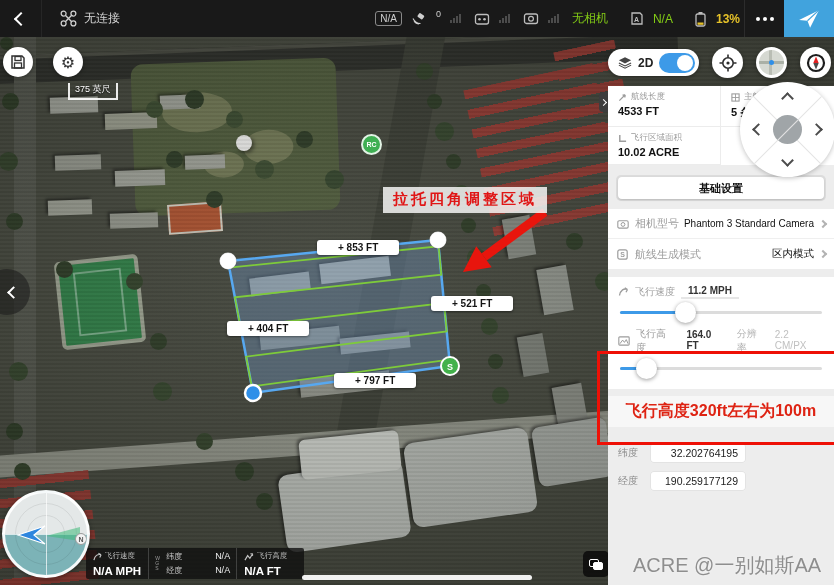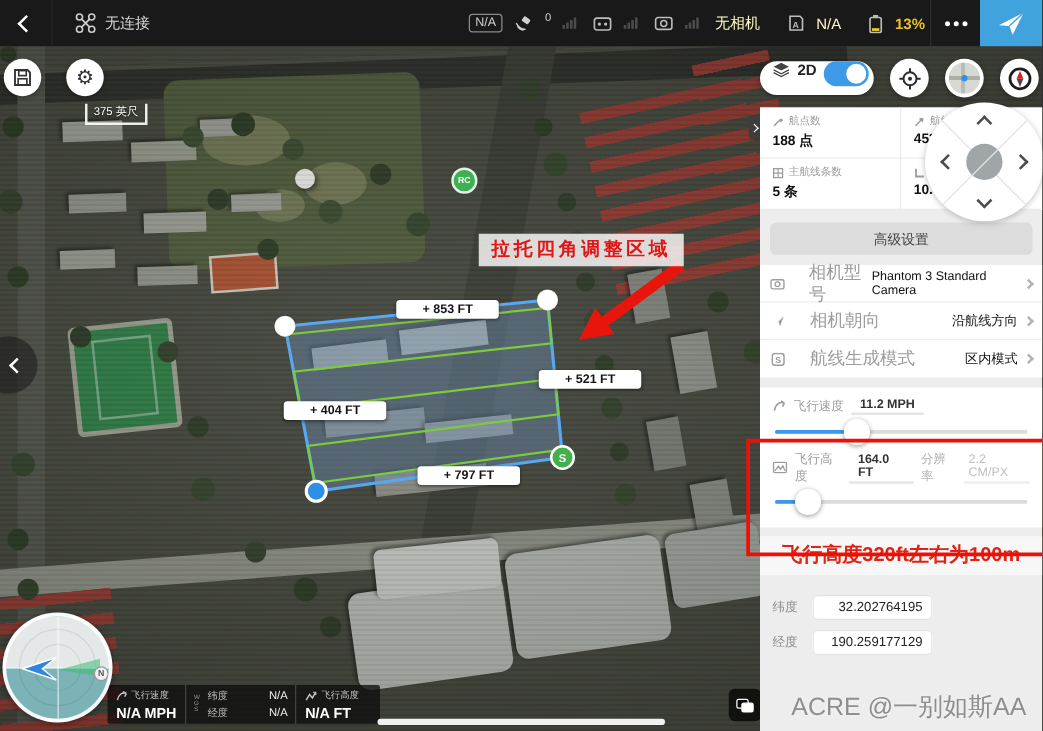--- a/index.html
+++ b/index.html
@@ -12,21 +12,21 @@
   .tb-back { width:42px; height:37px; display:flex; align-items:center; justify-content:center; border-right:1px solid #262626; cursor:pointer; }
   .chev-back { width:10px; height:10px; border-left:2.5px solid #fff; border-bottom:2.5px solid #fff; transform:rotate(45deg); }
   .tb-conn { display:flex; align-items:center; gap:7px; margin-left:18px; }
   .tb-conn .txt { font-size:12px; color:#d6d6d6; }
   .tb-right { display:flex; align-items:center; margin-left:auto; gap:9px; }
   .badge-na { border:1px solid #8a8a8a; border-radius:3px; font-size:10px; padding:1px 4px; color:#cfcfcf; }
   .supnum { font-size:9px; color:#cfcfcf; position:relative; top:-5px; }
   .bars { display:flex; align-items:flex-end; gap:1px; margin-right:4px; }
   .bars i { display:block; width:2px; background:#4c4c4c; }
   .bars i:nth-child(1){height:3px}.bars i:nth-child(2){height:5px}.bars i:nth-child(3){height:7px}.bars i:nth-child(4){height:9px}
-  .tb-label { font-size:12px; color:#fef9c3; }
+  .tb-label { font-size:12px; color:#84cc16; }
   .batt-pct { font-size:12px; font-weight:bold; color:#e6c229; }
   .tb-more { width:40px; height:37px; display:flex; align-items:center; justify-content:center; gap:3px; border-left:1px solid #2c2c2c; margin-left:4px; cursor:pointer; }
   .tb-more i { width:4px; height:4px; border-radius:50%; background:#fff; display:block; }
   .tb-fly { width:50px; height:37px; background:#41a3dd; display:flex; align-items:center; justify-content:center; cursor:pointer; }
 
   
   .map { position:absolute; left:0; top:37px; width:834px; height:548px; overflow:hidden; background:#43463c; }
   .map::after { content:""; position:absolute; inset:0; z-index:9; pointer-events:none;
     background:repeating-linear-gradient(0deg, rgba(0,0,0,0.05) 0 2px, rgba(255,255,255,0.015) 2px 4px),
                radial-gradient(ellipse at 40% 45%, rgba(255,255,255,0.04), rgba(0,0,0,0.22)); }
@@ -64,21 +64,21 @@
   .rc-marker { position:absolute; left:361px; top:97px; z-index:11; width:21px; height:21px; border-radius:50%; background:#3faf53; border:2px solid rgba(255,255,255,0.85); color:#fff; font-size:7px; font-weight:bold; display:flex; align-items:center; justify-content:center; }
 
   
   .circle-btn { position:absolute; z-index:20; border-radius:50%; background:#fff; box-shadow:0 1px 4px rgba(0,0,0,0.35); display:flex; align-items:center; justify-content:center; cursor:pointer; }
   .btn-save { left:3px; top:10px; width:30px; height:30px; }
   .btn-settings { left:53px; top:10px; width:30px; height:30px; font-size:16px; color:#333; }
   .scalebar { position:absolute; left:68px; top:46px; z-index:20; color:#fff; font-size:9px; text-shadow:0 1px 2px #000;
     border-bottom:2px solid rgba(255,255,255,0.9); border-left:2px solid rgba(255,255,255,0.9); border-right:2px solid rgba(255,255,255,0.9); padding:0 5px 2px; }
   .collapse-left { position:absolute; left:-16px; top:232px; z-index:20; width:46px; height:46px; border-radius:50%; background:rgba(25,25,25,0.55); display:flex; align-items:center; justify-content:center; cursor:pointer; }
   .collapse-left i { width:9px; height:9px; border-left:2.5px solid #fff; border-bottom:2.5px solid #fff; transform:rotate(45deg); margin-left:12px; }
-  .pill-2d { position:absolute; left:608px; top:12px; z-index:20; height:27px; border-radius:14px; background:#fff; box-shadow:0 1px 4px rgba(0,0,0,0.35); display:flex; gap:6px; padding:0 4px 0 10px; cursor:pointer; }
+  .pill-2d { position:absolute; left:608px; top:12px; z-index:20; height:27px; border-radius:14px; background:#fff; box-shadow:0 1px 4px rgba(0,0,0,0.35); display:flex; align-items:center; gap:6px; padding:0 4px 0 10px; cursor:pointer; }
   .pill-2d .lbl { font-size:12px; font-weight:bold; color:#222; }
   .toggle { width:36px; height:20px; border-radius:10px; background:#3d9ae8; position:relative; }
   .toggle i { position:absolute; right:2px; top:2px; width:16px; height:16px; border-radius:50%; background:#fff; }
   .btn-locate { left:712px; top:10px; width:31px; height:31px; }
   .btn-minimap { left:756px; top:10px; width:31px; height:31px; overflow:hidden; }
   .minimap-img { width:25px; height:25px; border-radius:50%; background:
      linear-gradient(90deg, transparent 10px, #b9bdb4 10px 13px, transparent 13px),
      linear-gradient(0deg, transparent 11px, #aab0a6 11px 14px, transparent 14px), #d6d9d2; position:relative; }
   .minimap-img i { position:absolute; left:10px; top:10px; width:5px; height:5px; border-radius:50%; background:#2f8fe8; }
   .btn-compass { left:800px; top:10px; width:31px; height:31px; }
@@ -128,21 +128,21 @@
   .pager { position:absolute; right:12px; bottom:5px; display:flex; gap:6px; }
   .pager i { width:5px; height:5px; border-radius:50%; background:#c9c9c9; }
   .pager i:first-child { background:#6b6b6b; }
   .tabs { margin:10px 8px 0; background:#dcdcdc; border-radius:5px; height:26px; padding:2px; display:flex; }
   .tabbtn { flex:1; display:flex; align-items:center; justify-content:center; font-size:11px; color:#444; border-radius:4px; cursor:pointer; }
   .tabbtn.active { background:#fff; font-weight:bold; color:#111; box-shadow:0 1px 2px rgba(0,0,0,0.15); }
   .settings { margin-top:8px; background:#fff; }
   .srow { height:30px; display:flex; align-items:center; padding:0 8px; border-bottom:1px solid #efefef; cursor:pointer; }
   .srow:last-child { border-bottom:none; }
   .srow .ic { color:#9a9a9a; display:flex; width:13px; justify-content:center; }
-  .srow .lb { font-size:14px; color:#9c9c9c; margin-left:19px; }
+  .srow .lb { font-size:11px; color:#9c9c9c; margin-left:6px; }
   .srow .vl { margin-left:auto; font-size:10.5px; font-weight:normal; color:#111; }
   .chev { display:inline-block; width:6px; height:6px; border-top:2px solid #b3b3b3; border-right:2px solid #b3b3b3; transform:rotate(45deg); margin-left:6px; }
   .sliders { margin-top:8px; background:#fff; padding:7px 10px 6px; }
   .slrow { display:flex; align-items:center; gap:6px; }
   .slrow .ic { color:#9a9a9a; display:flex; }
   .slrow .lb { font-size:10px; color:#9c9c9c; }
   .slval { font-size:10px; color:#333; font-weight:bold; border-bottom:2px solid #e6e6e6; padding:1px 7px; }
   .res-l { margin-left:auto; font-size:10px; color:#b0b0b0; }
   .res-v { font-size:10px; color:#c0c0c0; padding:1px 4px; border-bottom:2px solid #eee; }
   .track { position:relative; height:22px; margin:2px 2px 4px; }
@@ -416,29 +416,20 @@
   <div class="panel">
     <div class="panel-tab">
         <i></i>
       </div>
 
 
     <div class="stats">
       <div class="stat">
         <div class="sl">
           <svg width="9" height="9" viewBox="0 0 10 10">
-              <path d="M1.5 8.5 L7.5 2.5 M7.5 2.5 l1 1 -1.5 1.5" stroke="#9c9c9c" stroke-width="1.4" fill="none"></path>
-            </svg>
-          <span>航点数</span>
-        </div>
-        <div class="sv">188 点</div>
-      </div>
-      <div class="stat">
-        <div class="sl">
-          <svg width="9" height="9" viewBox="0 0 10 10">
               <path d="M1.5 8.5 L8 2 M8 2 l-3 0.4 M8 2 l-0.4 3" stroke="#9c9c9c" stroke-width="1.4" fill="none"></path>
             </svg>
           <span>航线长度</span>
         </div>
         <div class="sv">4533 FT</div>
       </div>
       <div class="stat">
         <div class="sl">
           <svg width="9" height="9" viewBox="0 0 10 10">
               <rect x="1" y="1" width="8" height="8" fill="none" stroke="#9c9c9c" stroke-width="1.2"></rect>
@@ -458,47 +449,37 @@
         <div class="sv">10.02 ACRE</div>
       </div>
       <div class="pager">
           <i></i>
           <i></i>
           <i></i>
         </div>
     </div>
 
     <div class="tabs">
-      <div class="tabbtn">高级设置</div>
+      <div class="tabbtn active">基础设置</div>
     </div>
 
     <div class="settings">
       <div class="srow">
         <span class="ic">
             <svg width="12" height="10" viewBox="0 0 13 11">
               <rect x="0.8" y="2" width="11.4" height="8" rx="1.5" fill="none" stroke="#9c9c9c" stroke-width="1.2"></rect>
               <circle cx="6.5" cy="6" r="2.1" fill="none" stroke="#9c9c9c" stroke-width="1.1"></circle>
             </svg>
           </span>
         <span class="lb">相机型号</span>
         <span class="vl" style="font-size:10px">Phantom 3 Standard Camera</span>
         <i class="chev"></i>
       </div>
       <div class="srow">
         <span class="ic">
-            <svg width="10" height="10" viewBox="0 0 10 10">
-              <path d="M1 9 L9 1 L6 9 L4.8 5.2 Z" fill="#9c9c9c"></path>
-            </svg>
-          </span>
-        <span class="lb">相机朝向</span>
-        <span class="vl">沿航线方向</span>
-        <i class="chev"></i>
-      </div>
-      <div class="srow">
-        <span class="ic">
             <svg width="11" height="11" viewBox="0 0 11 11">
               <rect x="0.8" y="0.8" width="9.4" height="9.4" rx="2" fill="none" stroke="#9c9c9c" stroke-width="1.2"></rect>
               <text x="5.5" y="8" font-size="7" font-weight="bold" fill="#9c9c9c" text-anchor="middle">S</text>
             </svg>
           </span>
         <span class="lb">航线生成模式</span>
         <span class="vl">区内模式</span>
         <i class="chev"></i>
       </div>
     </div>

